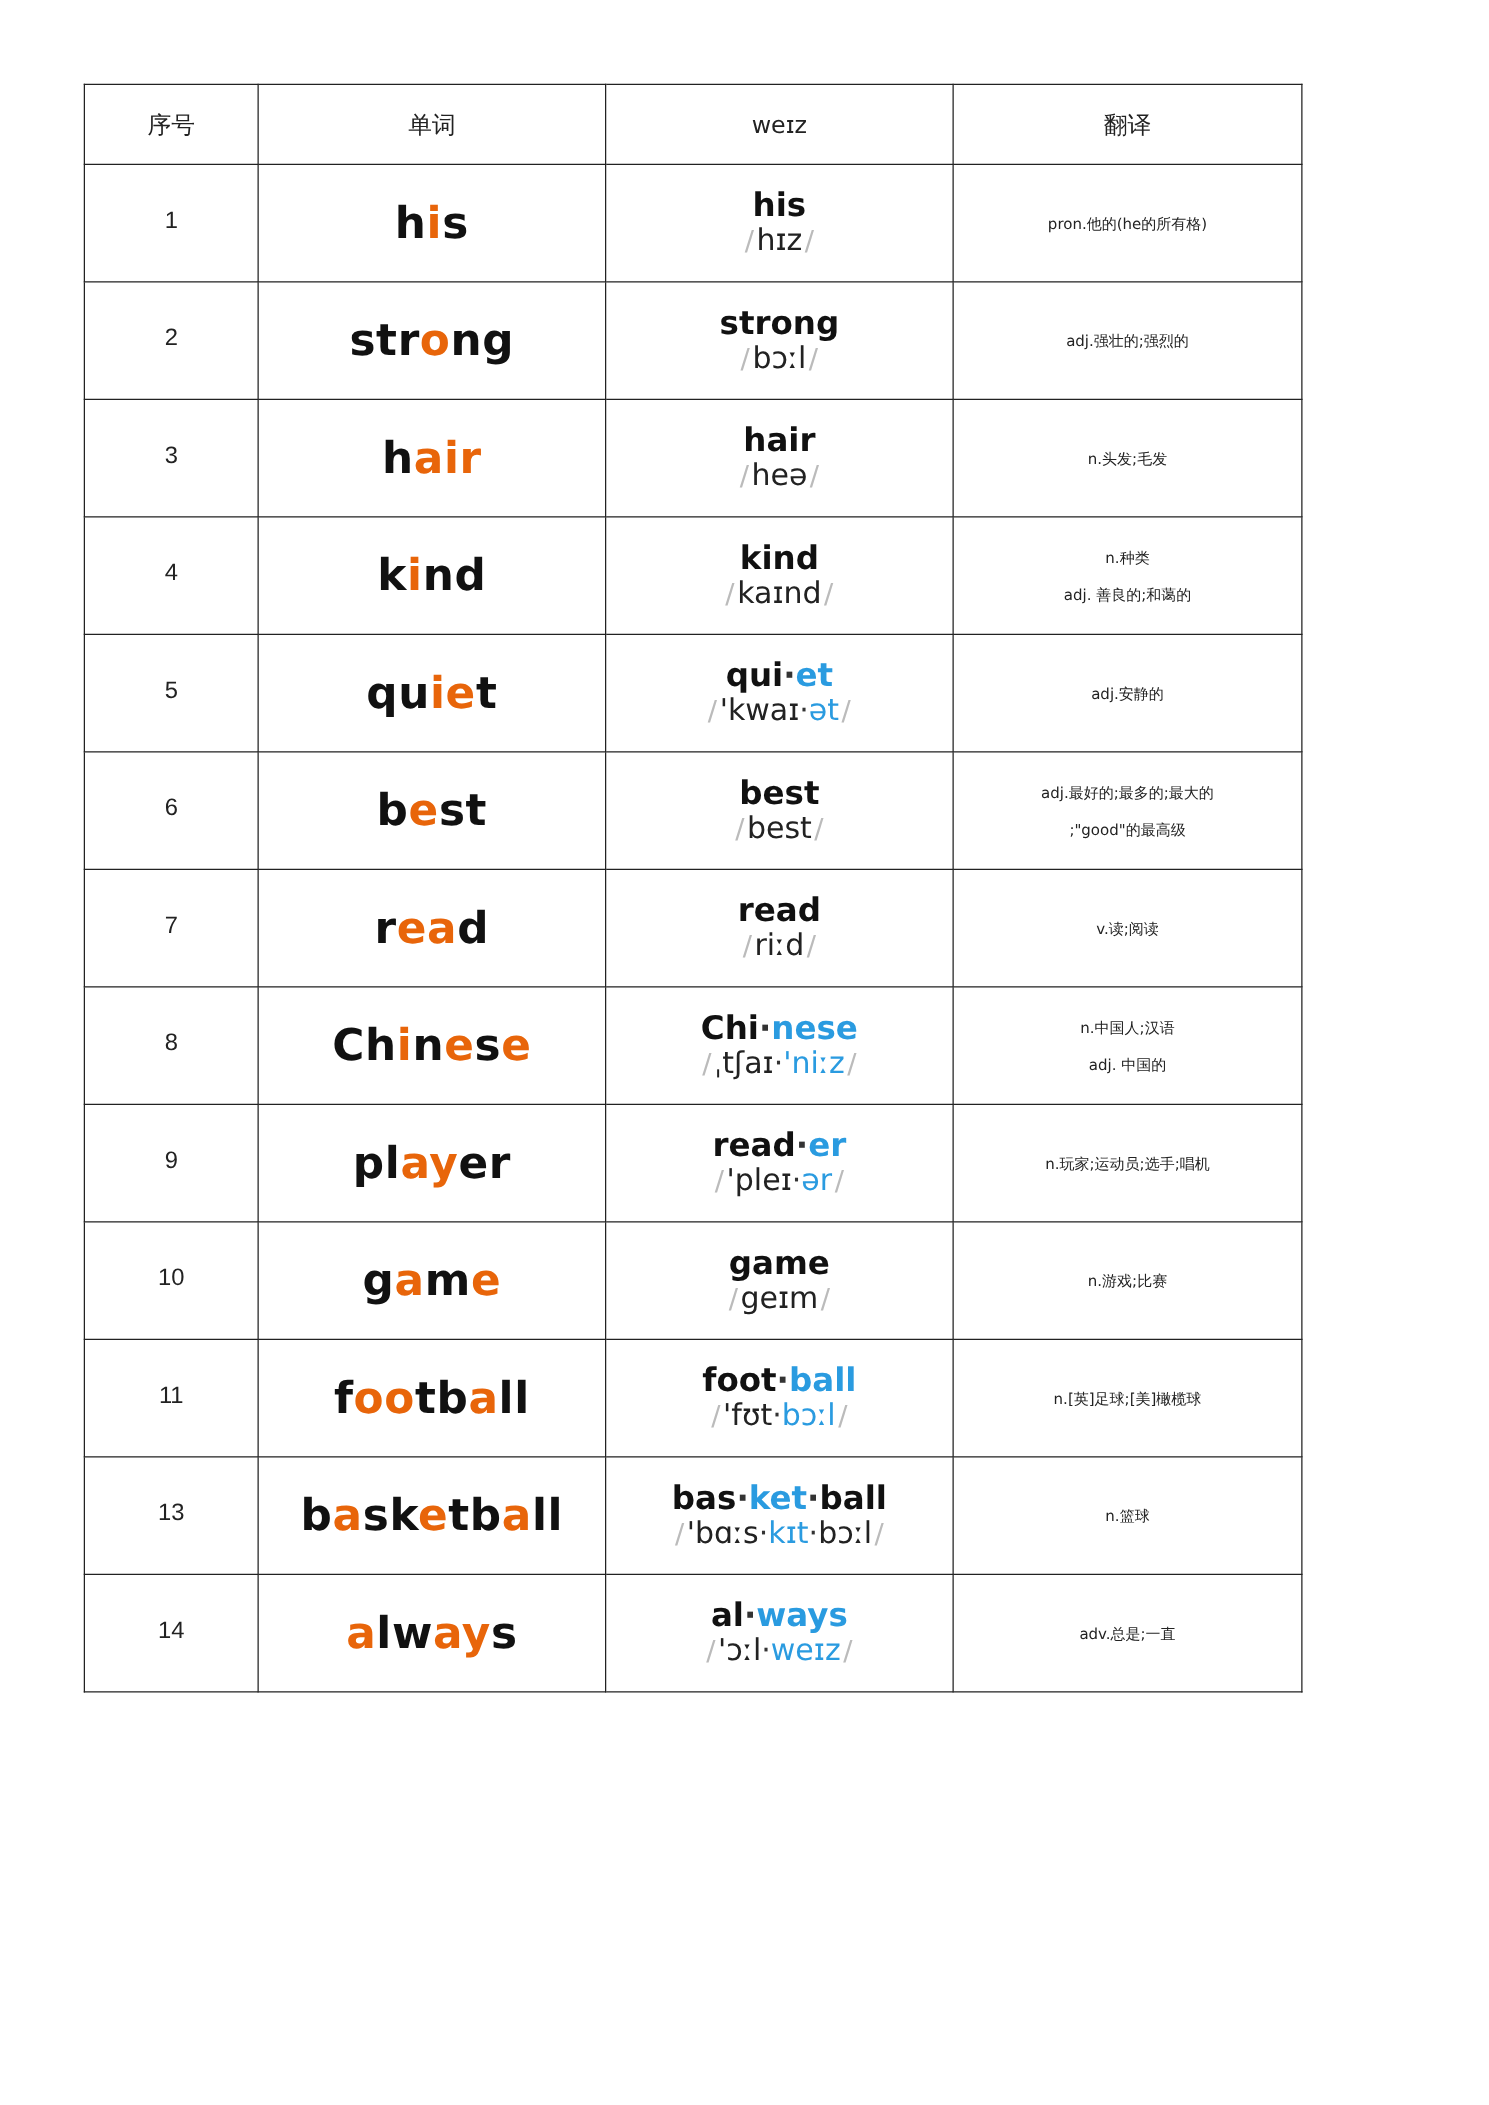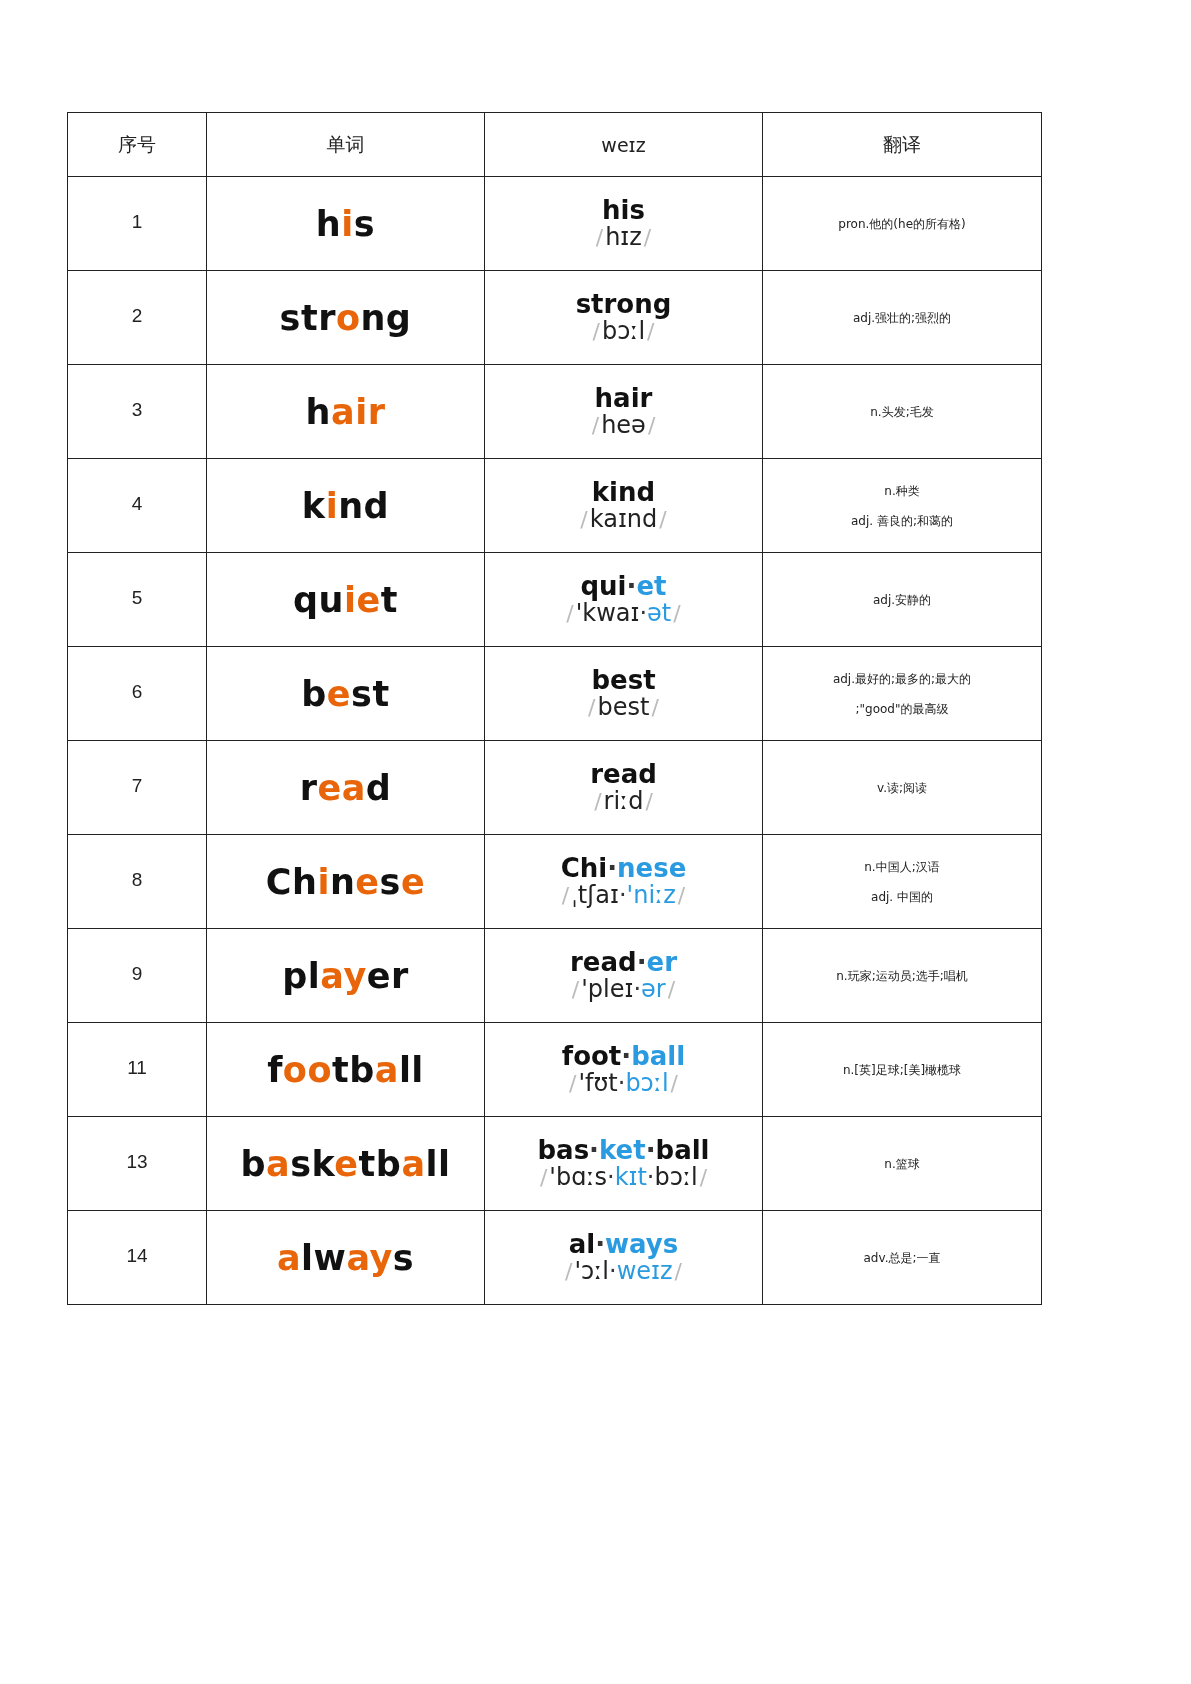--- a/index.html
+++ b/index.html
@@ -1,21 +1,20 @@
 <!DOCTYPE html>
 <html><head>
   <meta charset="utf-8">
   <style>
     html, body { margin: 0; padding: 0; background: #ffffff; }
     body { width: 1191px; height: 1684px; position: relative; font-family: "DejaVu Sans", sans-serif; color: #111; }
     .vocab-table {
       position: absolute; left: 67px; top: 67px;
       border-collapse: collapse; table-layout: fixed;
       width: 974px;
-      margin-top: 45px;
     }
     .vocab-table td, .vocab-table th {
       border: 1px solid #222;
       text-align: center; vertical-align: middle;
       padding: 0;
     }
     .vocab-table th { height: 63px; font-weight: normal; font-size: 19px; color: #222; }
     .vocab-table td { height: 89px; }
     col.c1 { width: 139px; } col.c2 { width: 278px; } col.c3 { width: 278px; } col.c4 { width: 279px; }
     .num { font-family: "Liberation Sans", sans-serif; font-size: 19px; color: #222; padding-bottom: 4px !important; }
@@ -144,20 +143,31 @@
         <td><span class="word"><span>pl</span><span class="hl">ay</span><span>er</span></span></td>
         <td class="syl">
           <div class="syl-word"><span>read</span><span class="dot">·</span><span class="blue">er</span></div>
           <div class="syl-ipa"><span class="slash">/</span><span>'pleɪ</span><span class="dot">·</span><span class="blue">ər</span><span class="slash">/</span></div>
         </td>
         <td class="trans">
           <div>n.玩家;运动员;选手;唱机</div>
         </td>
       </tr>
       <tr>
+        <td class="num">10</td>
+        <td><span class="word"><span>g</span><span class="hl">a</span><span>m</span><span class="hl">e</span></span></td>
+        <td class="syl">
+          <div class="syl-word"><span>game</span></div>
+          <div class="syl-ipa"><span class="slash">/</span><span>geɪm</span><span class="slash">/</span></div>
+        </td>
+        <td class="trans">
+          <div>n.游戏;比赛</div>
+        </td>
+      </tr>
+      <tr>
         <td class="num">11</td>
         <td><span class="word"><span>f</span><span class="hl">oo</span><span>tb</span><span class="hl">a</span><span>ll</span></span></td>
         <td class="syl">
           <div class="syl-word"><span>foot</span><span class="dot">·</span><span class="blue">ball</span></div>
           <div class="syl-ipa"><span class="slash">/</span><span>'fʊt</span><span class="dot">·</span><span class="blue">bɔːl</span><span class="slash">/</span></div>
         </td>
         <td class="trans">
           <div>n.[英]足球;[美]橄榄球</div>
         </td>
       </tr>

